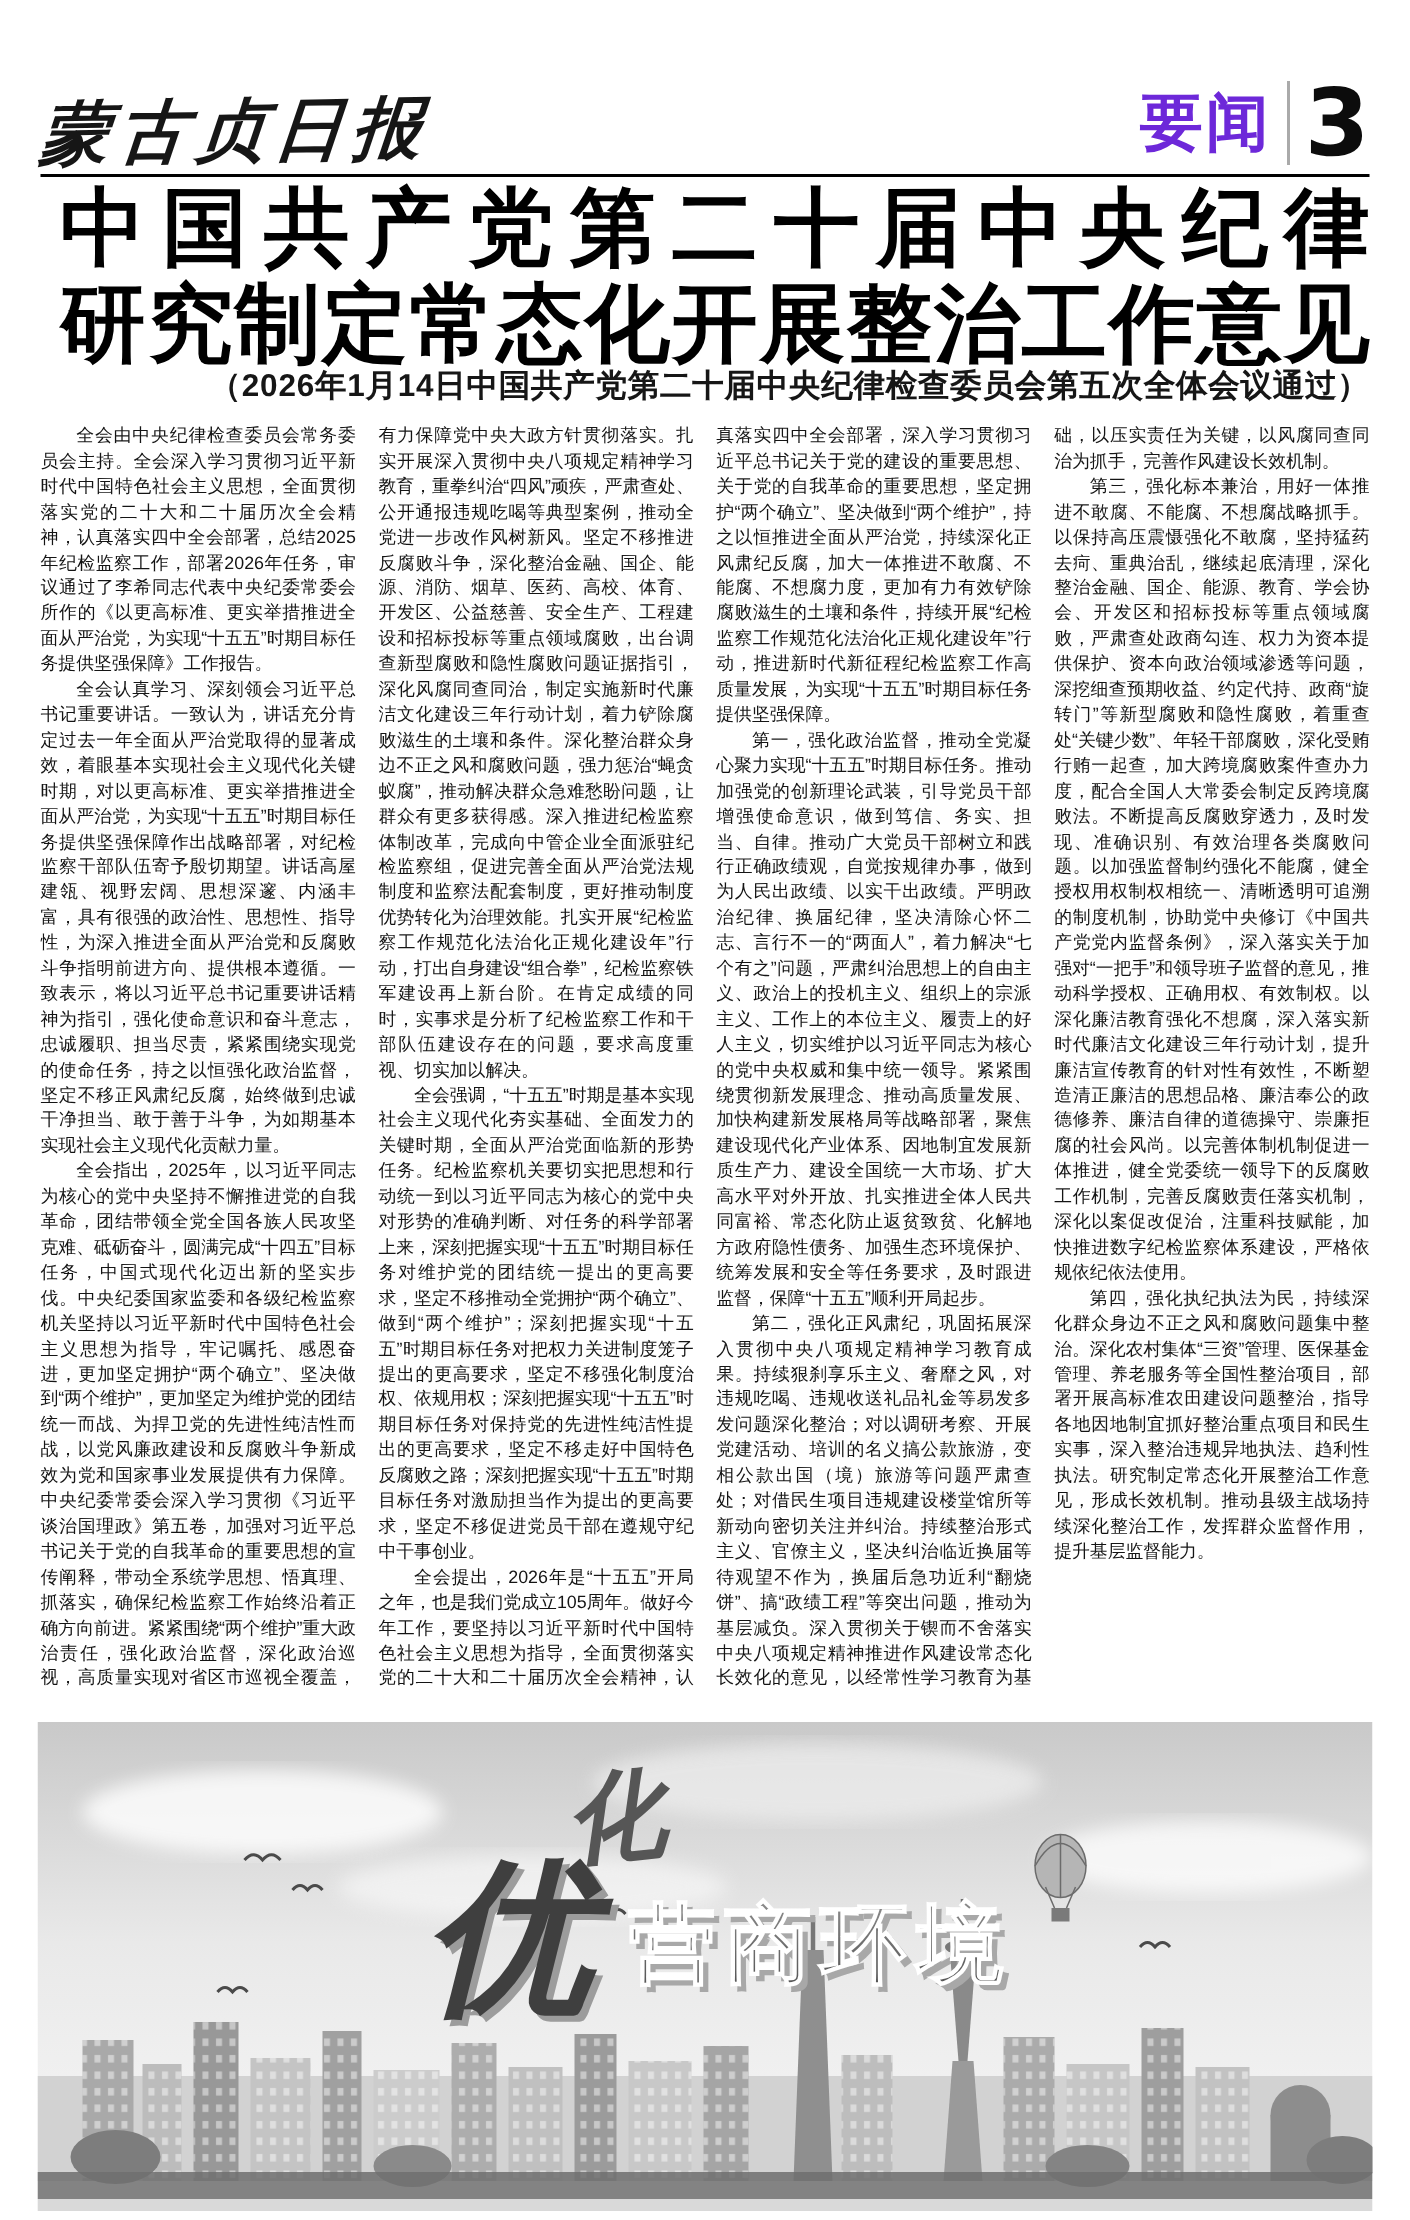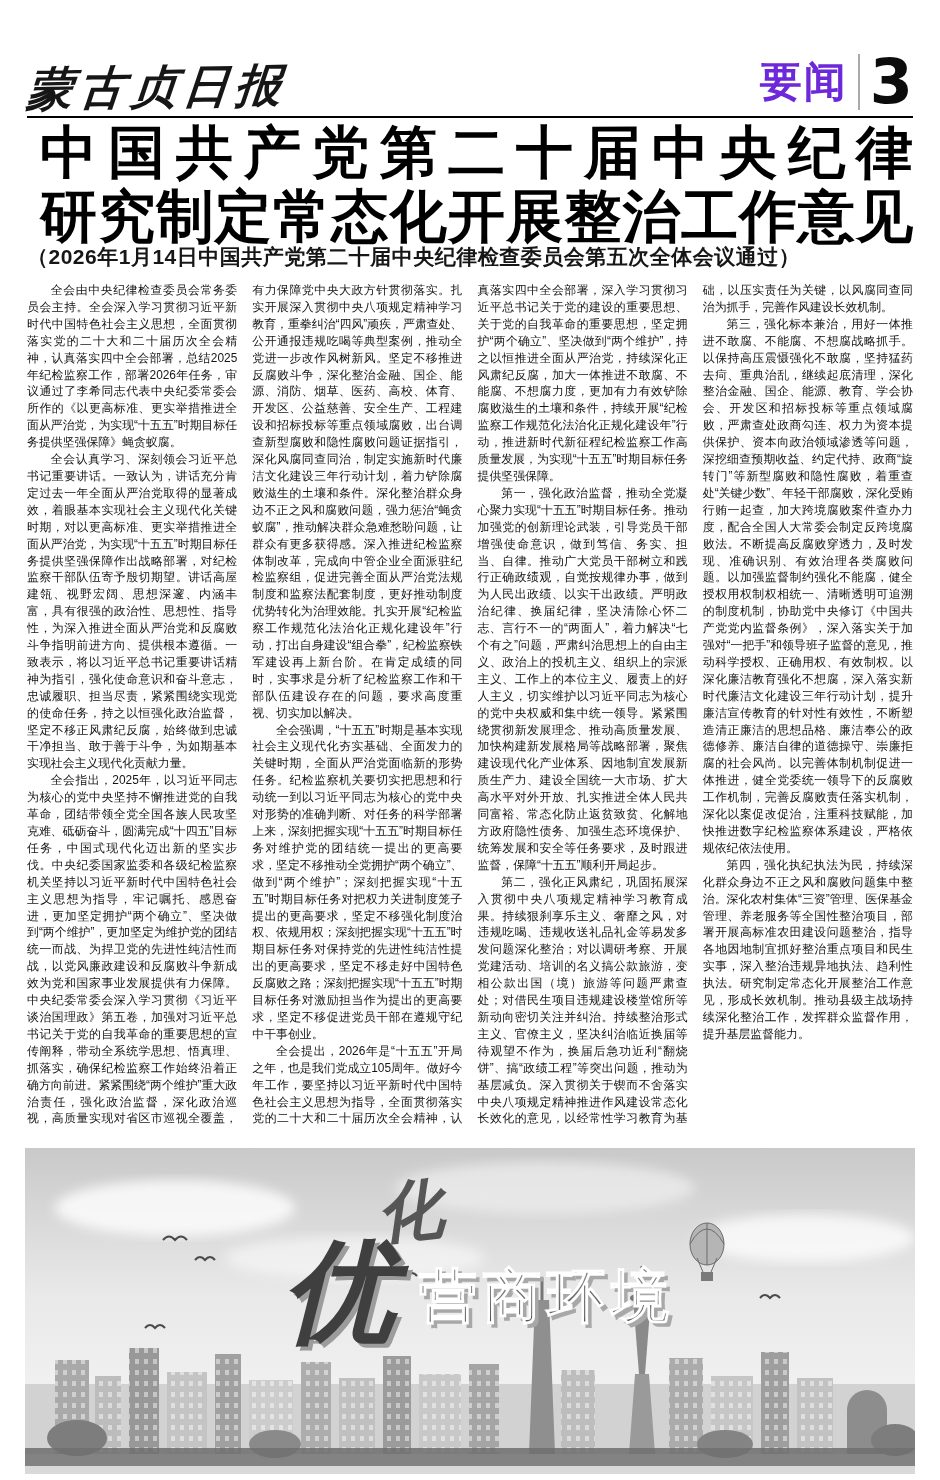--- a/index.html
+++ b/index.html
@@ -16,21 +16,21 @@
   .section-name{font-size:42px;font-weight:bold;color:#6d28d9;letter-spacing:2px;line-height:1;}
   .mh-divider{width:2px;height:56px;background:#aaa;}
   .page-number{font-size:62px;font-weight:800;color:#0c0c0c;line-height:0.9;
                font-family:"DejaVu Sans",sans-serif;}
   .top-rule{position:absolute;left:27px;right:27px;top:116px;height:2px;background:#000;}
   
   .headline{position:absolute;left:40px;right:27px;top:124px;margin:0;font-weight:900;color:#000000;}
   .hl-line{display:block;font-size:57px;line-height:57px;text-align:justify;text-align-last:justify;
            font-family:"Liberation Sans",sans-serif;letter-spacing:0;}
   .hl-line + .hl-line{margin-top:7px;}
-  .subtitle{position:absolute;left:27px;right:27px;top:243px;text-align:left;
+  .subtitle{position:absolute;left:27px;right:27px;top:243px;text-align:right;
             font-size:21px;font-weight:600;color:#161616;letter-spacing:0.5px;}
   
   .body-columns{position:absolute;left:27px;right:27px;top:282px;height:858px;
                 column-count:4;column-gap:15px;column-fill:auto;overflow:hidden;
                 font-size:11.9px;line-height:16.9px;text-align:justify;color:#141414;}
   .body-columns p{margin:0;text-indent:2em;}
   
   .banner{position:absolute;left:25px;right:25px;top:1148px;height:326px;}
   .banner svg{display:block;width:100%;height:100%;}
 </style>
@@ -49,21 +49,21 @@
   </header>
   <div class="top-rule"></div>
 
   <h1 class="headline">
     <span class="hl-line">中国共产党第二十届中央纪律</span>
     <span class="hl-line">研究制定常态化开展整治工作意见</span>
   </h1>
   <div class="subtitle">（2026年1月14日中国共产党第二十届中央纪律检查委员会第五次全体会议通过）</div>
 
   <div class="body-columns">
-    <p>全会由中央纪律检查委员会常务委员会主持。全会深入学习贯彻习近平新时代中国特色社会主义思想，全面贯彻落实党的二十大和二十届历次全会精神，认真落实四中全会部署，总结2025年纪检监察工作，部署2026年任务，审议通过了李希同志代表中央纪委常委会所作的《以更高标准、更实举措推进全面从严治党，为实现“十五五”时期目标任务提供坚强保障》蝇贪蚁腐。</p>
+    <p>全会由中央纪律检查委员会常务委员会主持。全会深入学习贯彻习近平新时代中国特色社会主义思想，全面贯彻落实党的二十大和二十届历次全会精神，认真落实四中全会部署，总结2025年纪检监察工作，部署2026年任务，审议通过了李希同志代表中央纪委常委会所作的《以更高标准、更实举措推进全面从严治党，为实现“十五五”时期目标任务提供坚强保障》工作报告。</p>
     <p>全会认真学习、深刻领会习近平总书记重要讲话。一致认为，讲话充分肯定过去一年全面从严治党取得的显著成效，着眼基本实现社会主义现代化关键时期，对以更高标准、更实举措推进全面从严治党，为实现“十五五”时期目标任务提供坚强保障作出战略部署，对纪检监察干部队伍寄予殷切期望。讲话高屋建瓴、视野宏阔、思想深邃、内涵丰富，具有很强的政治性、思想性、指导性，为深入推进全面从严治党和反腐败斗争指明前进方向、提供根本遵循。一致表示，将以习近平总书记重要讲话精神为指引，强化使命意识和奋斗意志，忠诚履职、担当尽责，紧紧围绕实现党的使命任务，持之以恒强化政治监督，坚定不移正风肃纪反腐，始终做到忠诚干净担当、敢于善于斗争，为如期基本实现社会主义现代化贡献力量。</p>
     <p>全会指出，2025年，以习近平同志为核心的党中央坚持不懈推进党的自我革命，团结带领全党全国各族人民攻坚克难、砥砺奋斗，圆满完成“十四五”目标任务，中国式现代化迈出新的坚实步伐。中央纪委国家监委和各级纪检监察机关坚持以习近平新时代中国特色社会主义思想为指导，牢记嘱托、感恩奋进，更加坚定拥护“两个确立”、坚决做到“两个维护”，更加坚定为维护党的团结统一而战、为捍卫党的先进性纯洁性而战，以党风廉政建设和反腐败斗争新成效为党和国家事业发展提供有力保障。中央纪委常委会深入学习贯彻《习近平谈治国理政》第五卷，加强对习近平总书记关于党的自我革命的重要思想的宣传阐释，带动全系统学思想、悟真理、抓落实，确保纪检监察工作始终沿着正确方向前进。紧紧围绕“两个维护”重大政治责任，强化政治监督，深化政治巡视，高质量实现对省区市巡视全覆盖，有力保障党中央大政方针贯彻落实。扎实开展深入贯彻中央八项规定精神学习教育，重拳纠治“四风”顽疾，严肃查处、公开通报违规吃喝等典型案例，推动全党进一步改作风树新风。坚定不移推进反腐败斗争，深化整治金融、国企、能源、消防、烟草、医药、高校、体育、开发区、公益慈善、安全生产、工程建设和招标投标等重点领域腐败，出台调查新型腐败和隐性腐败问题证据指引，深化风腐同查同治，制定实施新时代廉洁文化建设三年行动计划，着力铲除腐败滋生的土壤和条件。深化整治群众身边不正之风和腐败问题，强力惩治“蝇贪蚁腐”，推动解决群众急难愁盼问题，让群众有更多获得感。深入推进纪检监察体制改革，完成向中管企业全面派驻纪检监察组，促进完善全面从严治党法规制度和监察法配套制度，更好推动制度优势转化为治理效能。扎实开展“纪检监察工作规范化法治化正规化建设年”行动，打出自身建设“组合拳”，纪检监察铁军建设再上新台阶。在肯定成绩的同时，实事求是分析了纪检监察工作和干部队伍建设存在的问题，要求高度重视、切实加以解决。</p>
     <p>全会强调，“十五五”时期是基本实现社会主义现代化夯实基础、全面发力的关键时期，全面从严治党面临新的形势任务。纪检监察机关要切实把思想和行动统一到以习近平同志为核心的党中央对形势的准确判断、对任务的科学部署上来，深刻把握实现“十五五”时期目标任务对维护党的团结统一提出的更高要求，坚定不移推动全党拥护“两个确立”、做到“两个维护”；深刻把握实现“十五五”时期目标任务对把权力关进制度笼子提出的更高要求，坚定不移强化制度治权、依规用权；深刻把握实现“十五五”时期目标任务对保持党的先进性纯洁性提出的更高要求，坚定不移走好中国特色反腐败之路；深刻把握实现“十五五”时期目标任务对激励担当作为提出的更高要求，坚定不移促进党员干部在遵规守纪中干事创业。</p>
     <p>全会提出，2026年是“十五五”开局之年，也是我们党成立105周年。做好今年工作，要坚持以习近平新时代中国特色社会主义思想为指导，全面贯彻落实党的二十大和二十届历次全会精神，认真落实四中全会部署，深入学习贯彻习近平总书记关于党的建设的重要思想、关于党的自我革命的重要思想，坚定拥护“两个确立”、坚决做到“两个维护”，持之以恒推进全面从严治党，持续深化正风肃纪反腐，加大一体推进不敢腐、不能腐、不想腐力度，更加有力有效铲除腐败滋生的土壤和条件，持续开展“纪检监察工作规范化法治化正规化建设年”行动，推进新时代新征程纪检监察工作高质量发展，为实现“十五五”时期目标任务提供坚强保障。</p>
     <p>第一，强化政治监督，推动全党凝心聚力实现“十五五”时期目标任务。推动加强党的创新理论武装，引导党员干部增强使命意识，做到笃信、务实、担当、自律。推动广大党员干部树立和践行正确政绩观，自觉按规律办事，做到为人民出政绩、以实干出政绩。严明政治纪律、换届纪律，坚决清除心怀二志、言行不一的“两面人”，着力解决“七个有之”问题，严肃纠治思想上的自由主义、政治上的投机主义、组织上的宗派主义、工作上的本位主义、履责上的好人主义，切实维护以习近平同志为核心的党中央权威和集中统一领导。紧紧围绕贯彻新发展理念、推动高质量发展、加快构建新发展格局等战略部署，聚焦建设现代化产业体系、因地制宜发展新质生产力、建设全国统一大市场、扩大高水平对外开放、扎实推进全体人民共同富裕、常态化防止返贫致贫、化解地方政府隐性债务、加强生态环境保护、统筹发展和安全等任务要求，及时跟进监督，保障“十五五”顺利开局起步。</p>
     <p>第二，强化正风肃纪，巩固拓展深入贯彻中央八项规定精神学习教育成果。持续狠刹享乐主义、奢靡之风，对违规吃喝、违规收送礼品礼金等易发多发问题深化整治；对以调研考察、开展党建活动、培训的名义搞公款旅游，变相公款出国（境）旅游等问题严肃查处；对借民生项目违规建设楼堂馆所等新动向密切关注并纠治。持续整治形式主义、官僚主义，坚决纠治临近换届等待观望不作为，换届后急功近利“翻烧饼”、搞“政绩工程”等突出问题，推动为基层减负。深入贯彻关于锲而不舍落实中央八项规定精神推进作风建设常态化长效化的意见，以经常性学习教育为基础，以压实责任为关键，以风腐同查同治为抓手，完善作风建设长效机制。</p>
     <p>第三，强化标本兼治，用好一体推进不敢腐、不能腐、不想腐战略抓手。以保持高压震慑强化不敢腐，坚持猛药去疴、重典治乱，继续起底清理，深化整治金融、国企、能源、教育、学会协会、开发区和招标投标等重点领域腐败，严肃查处政商勾连、权力为资本提供保护、资本向政治领域渗透等问题，深挖细查预期收益、约定代持、政商“旋转门”等新型腐败和隐性腐败，着重查处“关键少数”、年轻干部腐败，深化受贿行贿一起查，加大跨境腐败案件查办力度，配合全国人大常委会制定反跨境腐败法。不断提高反腐败穿透力，及时发现、准确识别、有效治理各类腐败问题。以加强监督制约强化不能腐，健全授权用权制权相统一、清晰透明可追溯的制度机制，协助党中央修订《中国共产党党内监督条例》，深入落实关于加强对“一把手”和领导班子监督的意见，推动科学授权、正确用权、有效制权。以深化廉洁教育强化不想腐，深入落实新时代廉洁文化建设三年行动计划，提升廉洁宣传教育的针对性有效性，不断塑造清正廉洁的思想品格、廉洁奉公的政德修养、廉洁自律的道德操守、崇廉拒腐的社会风尚。以完善体制机制促进一体推进，健全党委统一领导下的反腐败工作机制，完善反腐败责任落实机制，深化以案促改促治，注重科技赋能，加快推进数字纪检监察体系建设，严格依规依纪依法使用。</p>
     <p>第四，强化执纪执法为民，持续深化群众身边不正之风和腐败问题集中整治。深化农村集体“三资”管理、医保基金管理、养老服务等全国性整治项目，部署开展高标准农田建设问题整治，指导各地因地制宜抓好整治重点项目和民生实事，深入整治违规异地执法、趋利性执法。研究制定常态化开展整治工作意见，形成长效机制。推动县级主战场持续深化整治工作，发挥群众监督作用，提升基层监督能力。</p>
 
   </div>

